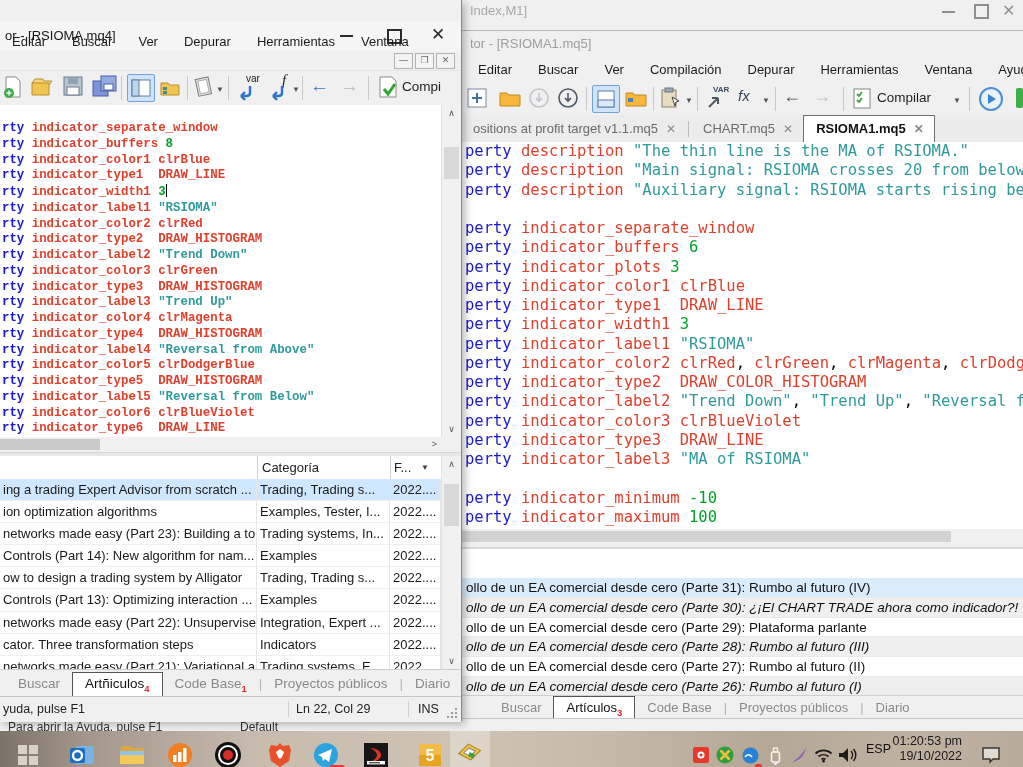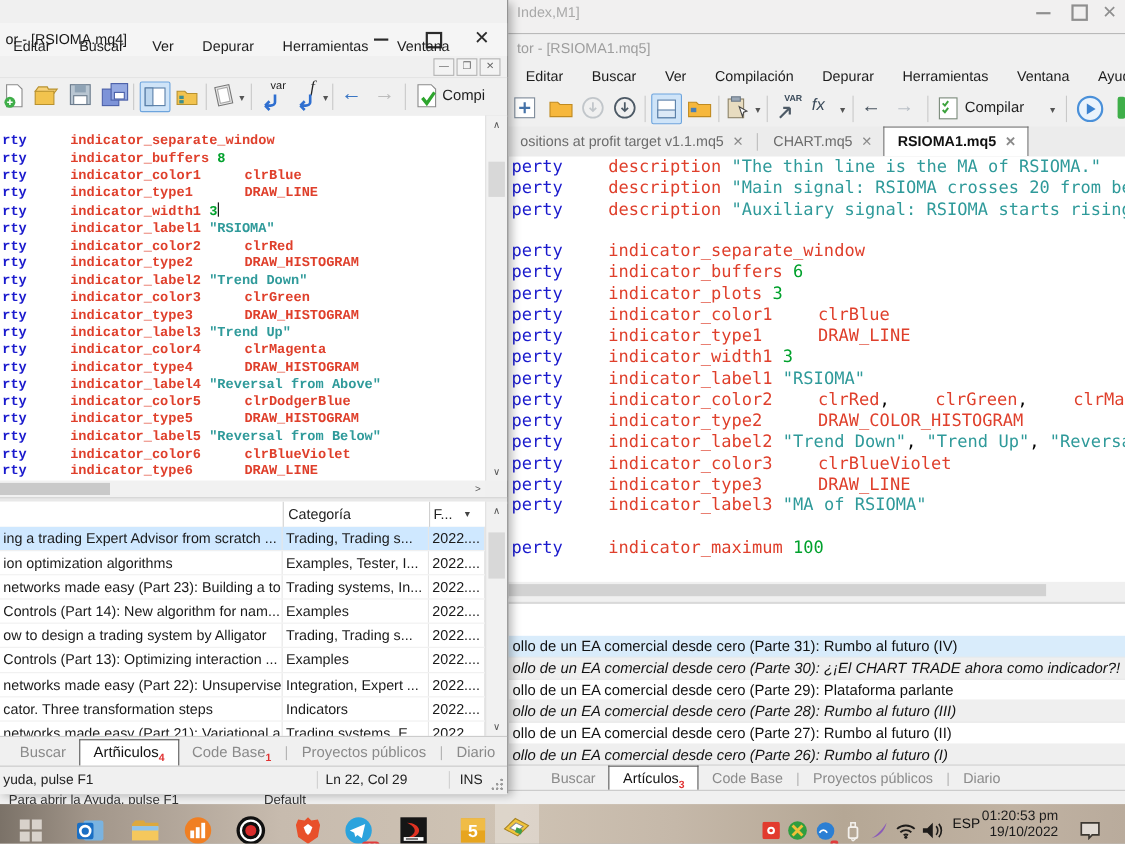--- a/index.html
+++ b/index.html
@@ -49,21 +49,21 @@
   #win4 .cmax{position:absolute;left:387px;top:8px;width:11px;height:11px;border:2px solid #2b2b2b;}
   #win4 .cclose{position:absolute;left:431px;top:3px;font-size:17px;color:#2b2b2b;}
   #win4 .w4menu{position:absolute;left:12px;top:30px;height:22px;display:flex;gap:26px;align-items:center;font-size:13px;color:#1c1c1c;}
   #win4 .mdi{position:absolute;right:6px;top:53px;display:flex;gap:2px;}
   .mdibtn{width:17px;height:14px;background:#f3f3f3;border:1px solid #b3b3b3;font-size:9px;color:#666;text-align:center;line-height:13px;}
   #win4 .w4tool{position:absolute;left:0;top:70px;width:100%;height:34px;border-top:1px solid #e4e4e4;border-bottom:1px solid #dadada;background:#f0f0f0;}
   .t4sep{position:absolute;top:5px;width:1px;height:24px;background:#c9c9c9;}
   #code4{position:absolute;left:0;top:105px;width:441px;height:332px;background:#fff;overflow:hidden;}
   #code4 .pad{padding:16px 0 0 2px;}
   .code4line{font-family:"Liberation Mono",monospace;font-weight:bold;font-size:12.4px;line-height:15.75px;white-space:pre;}
-  .tk-kw{color:var(--kw,#1a1acd);} .tk-id{color:var(--ident,#df3f2b);margin-left:32px;} .tk-num{color:var(--number,#00a12c);} .tk-str{color:var(--string,#2f9a9a);} .tk-pl{color:#000;}
+  .tk-kw{color:var(--kw,#1a1acd);} .tk-id{color:var(--ident,#df3f2b);} .tk-num{color:var(--number,#00a12c);} .tk-str{color:var(--string,#2f9a9a);} .tk-pl{color:#000;}
   .caret{display:inline-block;width:1.5px;height:13px;background:#000;vertical-align:-2px;}
   #vscroll4{position:absolute;left:441px;top:105px;width:19px;height:332px;background:#f1f1f1;border-left:1px solid #e2e2e2;}
   .sarrow{position:absolute;left:0;width:100%;text-align:center;font-size:9px;color:#555;}
   #vscroll4 .thumb{position:absolute;left:2px;top:42px;width:15px;height:32px;background:#d8d8d8;}
   #hscroll4{position:absolute;left:0;top:437px;width:441px;height:15px;background:#f1f1f1;}
   #hscroll4 .thumb{position:absolute;left:0;top:2px;width:100px;height:11px;background:#c9c9c9;}
   #hscroll4 .rarr{position:absolute;right:4px;top:2px;font-size:9px;color:#555;}
   #split4{position:absolute;left:0;top:452px;width:461px;height:4px;background:#e8e8e8;border-top:1px solid #d4d4d4;border-bottom:1px solid #d4d4d4;}
   #table4{position:absolute;left:0;top:456px;width:441px;height:213px;background:#fff;overflow:hidden;}
   #table4 .thead{position:absolute;left:0;top:0;width:100%;height:23px;background:#fff;border-bottom:1px solid #d8d8d8;font-size:13px;color:#222;}
@@ -218,20 +218,21 @@
           <div class="code5line"><span class="tk-kw">perty </span><span class="tk-id">indicator_type1</span><span class="tk-pl">  </span><span class="tk-id">DRAW_LINE</span></div>
           <div class="code5line"><span class="tk-kw">perty </span><span class="tk-id">indicator_width1</span><span class="tk-pl"> </span><span class="tk-num">3</span></div>
           <div class="code5line"><span class="tk-kw">perty </span><span class="tk-id">indicator_label1</span><span class="tk-pl"> </span><span class="tk-str">"RSIOMA"</span></div>
           <div class="code5line"><span class="tk-kw">perty </span><span class="tk-id">indicator_color2</span><span class="tk-pl"> </span><span class="tk-id">clrRed</span><span class="tk-pl">, </span><span class="tk-id">clrGreen</span><span class="tk-pl">, </span><span class="tk-id">clrMagenta</span><span class="tk-pl">, </span><span class="tk-id">clrDodgerB</span></div>
           <div class="code5line"><span class="tk-kw">perty </span><span class="tk-id">indicator_type2</span><span class="tk-pl">  </span><span class="tk-id">DRAW_COLOR_HISTOGRAM</span></div>
           <div class="code5line"><span class="tk-kw">perty </span><span class="tk-id">indicator_label2</span><span class="tk-pl"> </span><span class="tk-str">"Trend Down"</span><span class="tk-pl">, </span><span class="tk-str">"Trend Up"</span><span class="tk-pl">, </span><span class="tk-str">"Reversal from</span></div>
           <div class="code5line"><span class="tk-kw">perty </span><span class="tk-id">indicator_color3</span><span class="tk-pl"> </span><span class="tk-id">clrBlueViolet</span></div>
           <div class="code5line"><span class="tk-kw">perty </span><span class="tk-id">indicator_type3</span><span class="tk-pl">  </span><span class="tk-id">DRAW_LINE</span></div>
           <div class="code5line"><span class="tk-kw">perty </span><span class="tk-id">indicator_label3</span><span class="tk-pl"> </span><span class="tk-str">"MA of RSIOMA"</span></div>
           <div class="code5line"><span class="tk-pl"> </span></div>
+          <div class="code5line"><span class="tk-kw">perty </span><span class="tk-id">indicator_minimum</span><span class="tk-pl"> </span><span class="tk-num">-10</span></div>
           <div class="code5line"><span class="tk-kw">perty </span><span class="tk-id">indicator_maximum</span><span class="tk-pl"> </span><span class="tk-num">100</span></div>
         </div>
     </div>
     <div id="hscroll5">
         <div class="thumb"></div>
       </div>
 
     <div id="arts5">
       <div class="rows">
           <div class="lrow sel">ollo de un EA comercial desde cero (Parte 31): Rumbo al futuro (IV)</div>

